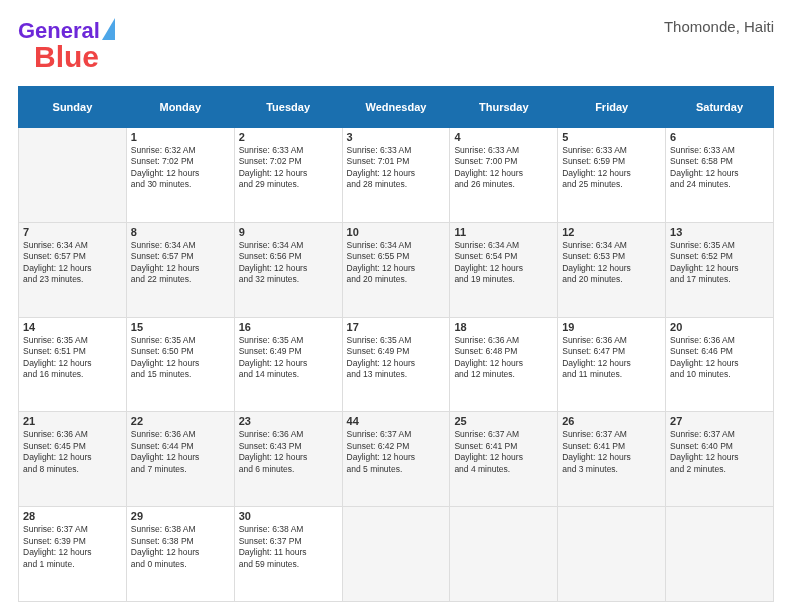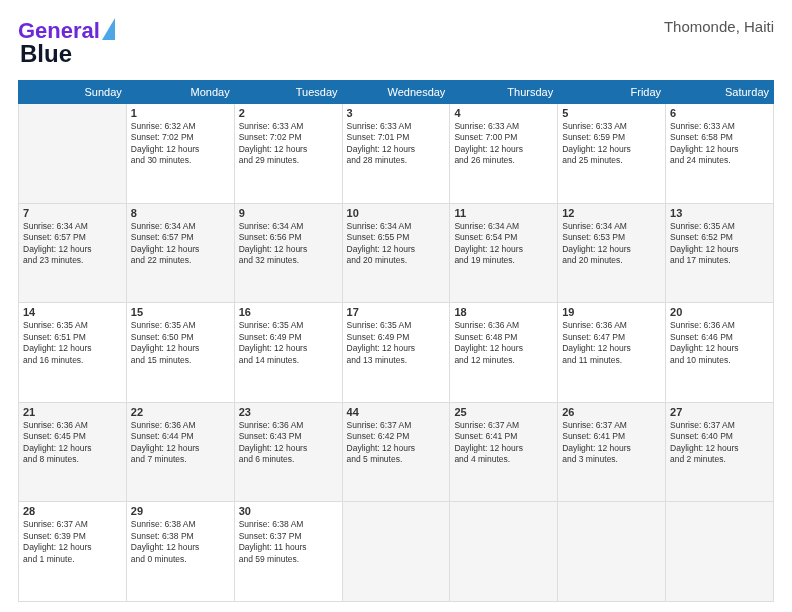--- a/index.html
+++ b/index.html
@@ -43,24 +43,24 @@
     }
     table {
       width: 100%;
       border-collapse: collapse;
       flex: 1;
     }
     thead tr th {
       background-color: #1a6faf;
       color: white;
       font-size: 11px;
-      font-weight: normal;
-      padding: 5px 4px;
+      font-weight: bold;
+      padding: 14px 4px;
       border: 1px solid #1a6faf;
-      text-align: right;
+      text-align: center;
     }
     tbody tr td {
       border: 1px solid #ddd;
       vertical-align: top;
       padding: 3px 4px;
       width: 14.28%;
       height: 90px;
     }
     .day-num {
       font-size: 11px;
@@ -90,21 +90,21 @@
 </head>
 <body>
 
 <div class="page">
   <div class="header">
     <div class="logo">
       <div style="display:flex;align-items:center;">
         <span style="font-size:22px;font-weight:bold;color:#6d28d9;">General</span>
         <div style="width:0;height:0;border-left:13px solid transparent;border-bottom:22px solid #4da6e8;margin-left:2px;margin-top:-4px;"></div>
       </div>
-      <span style="font-size:24px;font-weight:bold;color:#0f172a;margin-top:-4px;margin-left:2px;">Blue</span>
+      <span style="font-size:30px;font-weight:bold;color:#ef4444;margin-top:-4px;margin-left:16px;">Blue</span>
     </div>
     <div class="title-block">
       <h2>Thomonde, Haiti</h2>
     </div>
   </div>
 
   <table>
     <thead>
       <tr>
       <th>Sunday</th>

